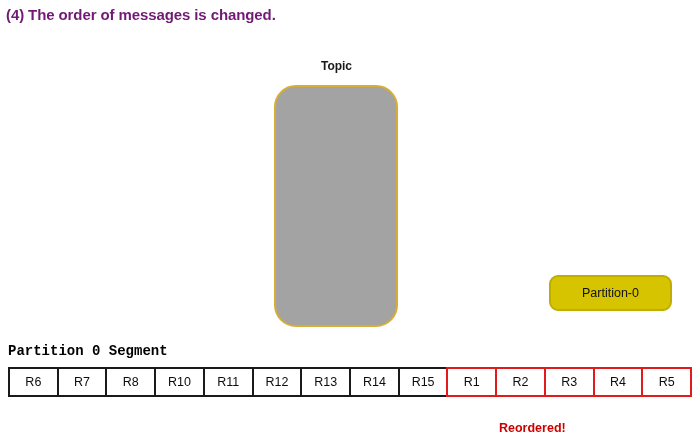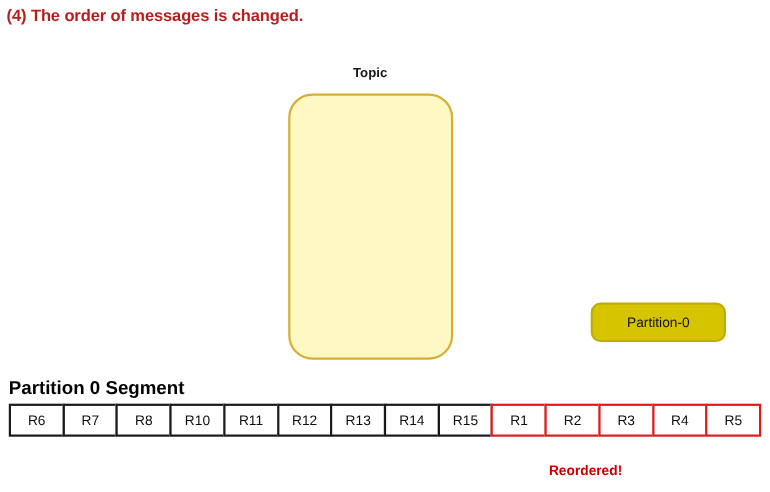--- a/index.html
+++ b/index.html
@@ -16,44 +16,44 @@
     -webkit-font-smoothing: antialiased;
   }
 
   
   .page-title {
     position: absolute;
     left: 6px;
     top: 6px;
     font-size: 15px;
     font-weight: bold;
-    color: #b91c1c;
+    color: #701a75;
     letter-spacing: -0.1px;
     white-space: nowrap;
   }
 
   
   .topic-label {
     position: absolute;
     left: 266px;
     top: 59px;
     width: 141px;
     text-align: center;
     font-size: 12px;
     font-weight: bold;
     color: #1a1a1a;
   }
   .topic-box {
     position: absolute;
-    left: 262px;
+    left: 274px;
     top: 85px;
-    width: 150px;
+    width: 124px;
     height: 242px;
     box-sizing: border-box;
-    background: #fef9c3;
+    background: #a3a3a3;
     border: 2px solid #D6AE36;
     border-radius: 22px;
   }
 
   
   .partition-box {
     position: absolute;
     left: 273px;
     top: 188px;
     width: 123px;
@@ -70,23 +70,24 @@
     font-size: 12.5px;
     font-weight: normal;
     color: #111111;
   }
 
   
   .segment-title {
     position: absolute;
     left: 8px;
     top: 343px;
-    font-size: 17px;
+    font-size: 14px;
     font-weight: bold;
     color: #000000;
+    font-family: Liberation Mono, monospace;
   }
   .segment-row {
     position: absolute;
     left: 8px;
     top: 367px;
     width: 684px;
     height: 30px;
     display: flex;
   }
   .seg-cell {

